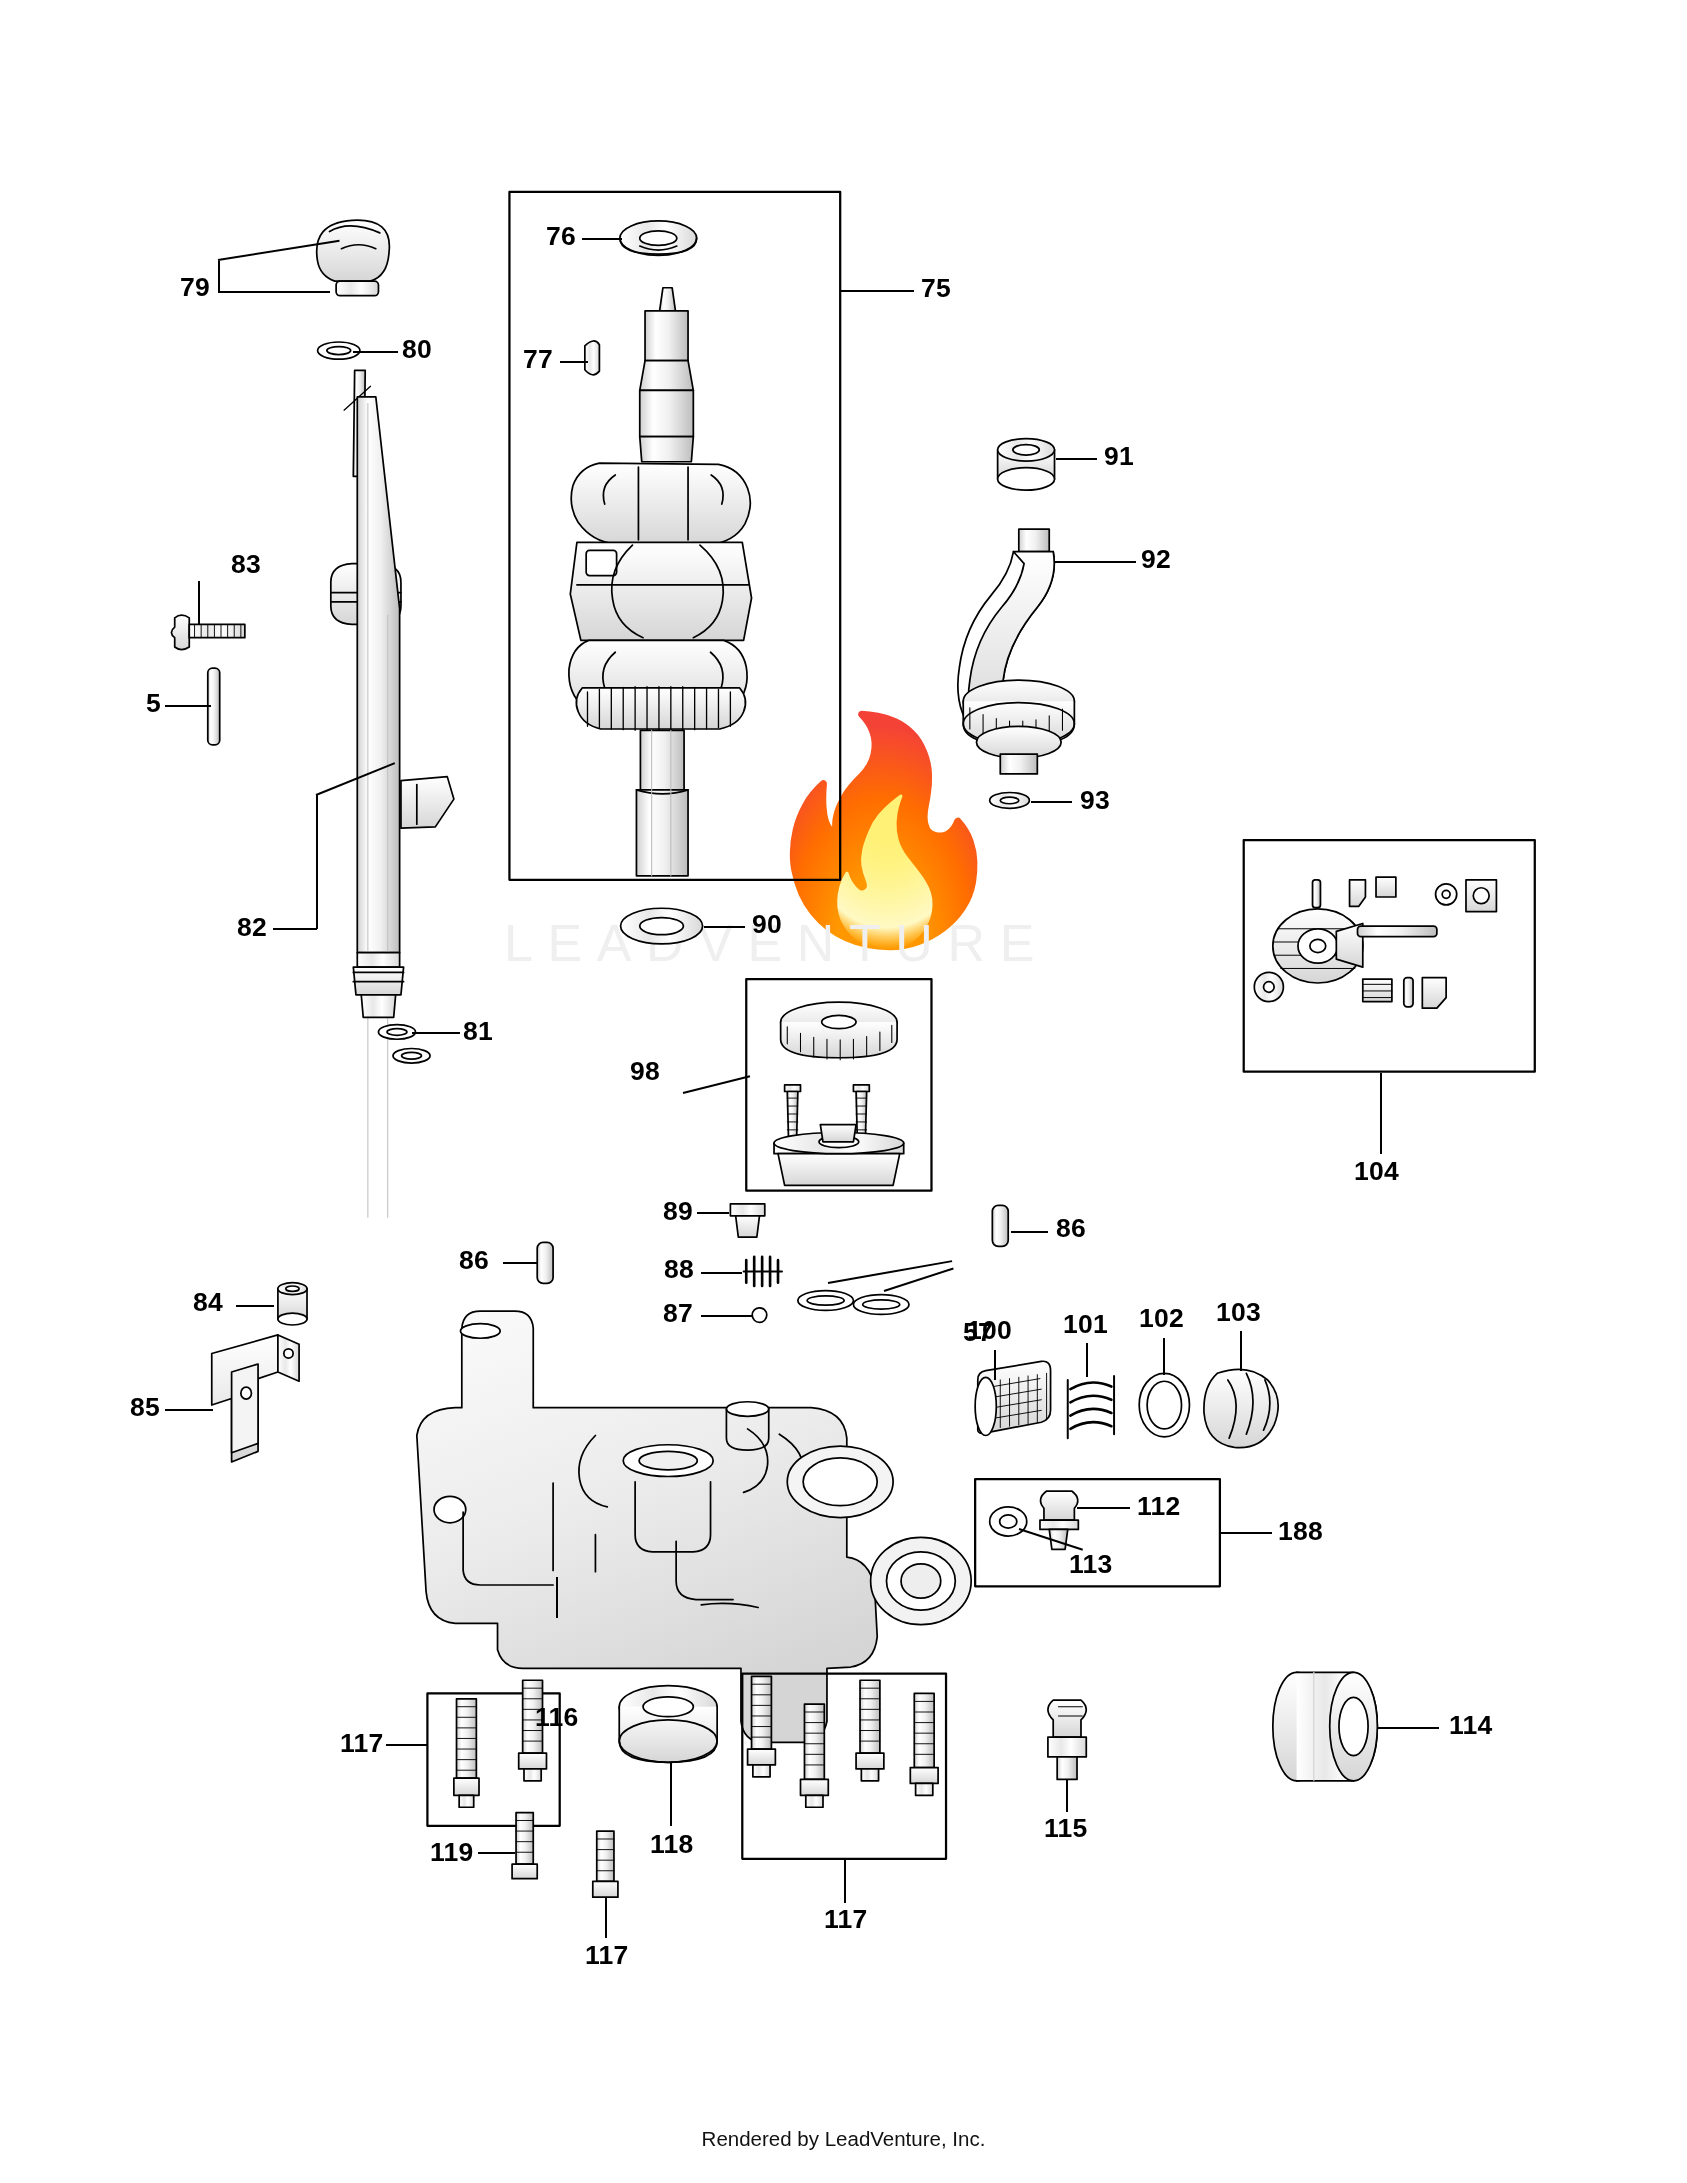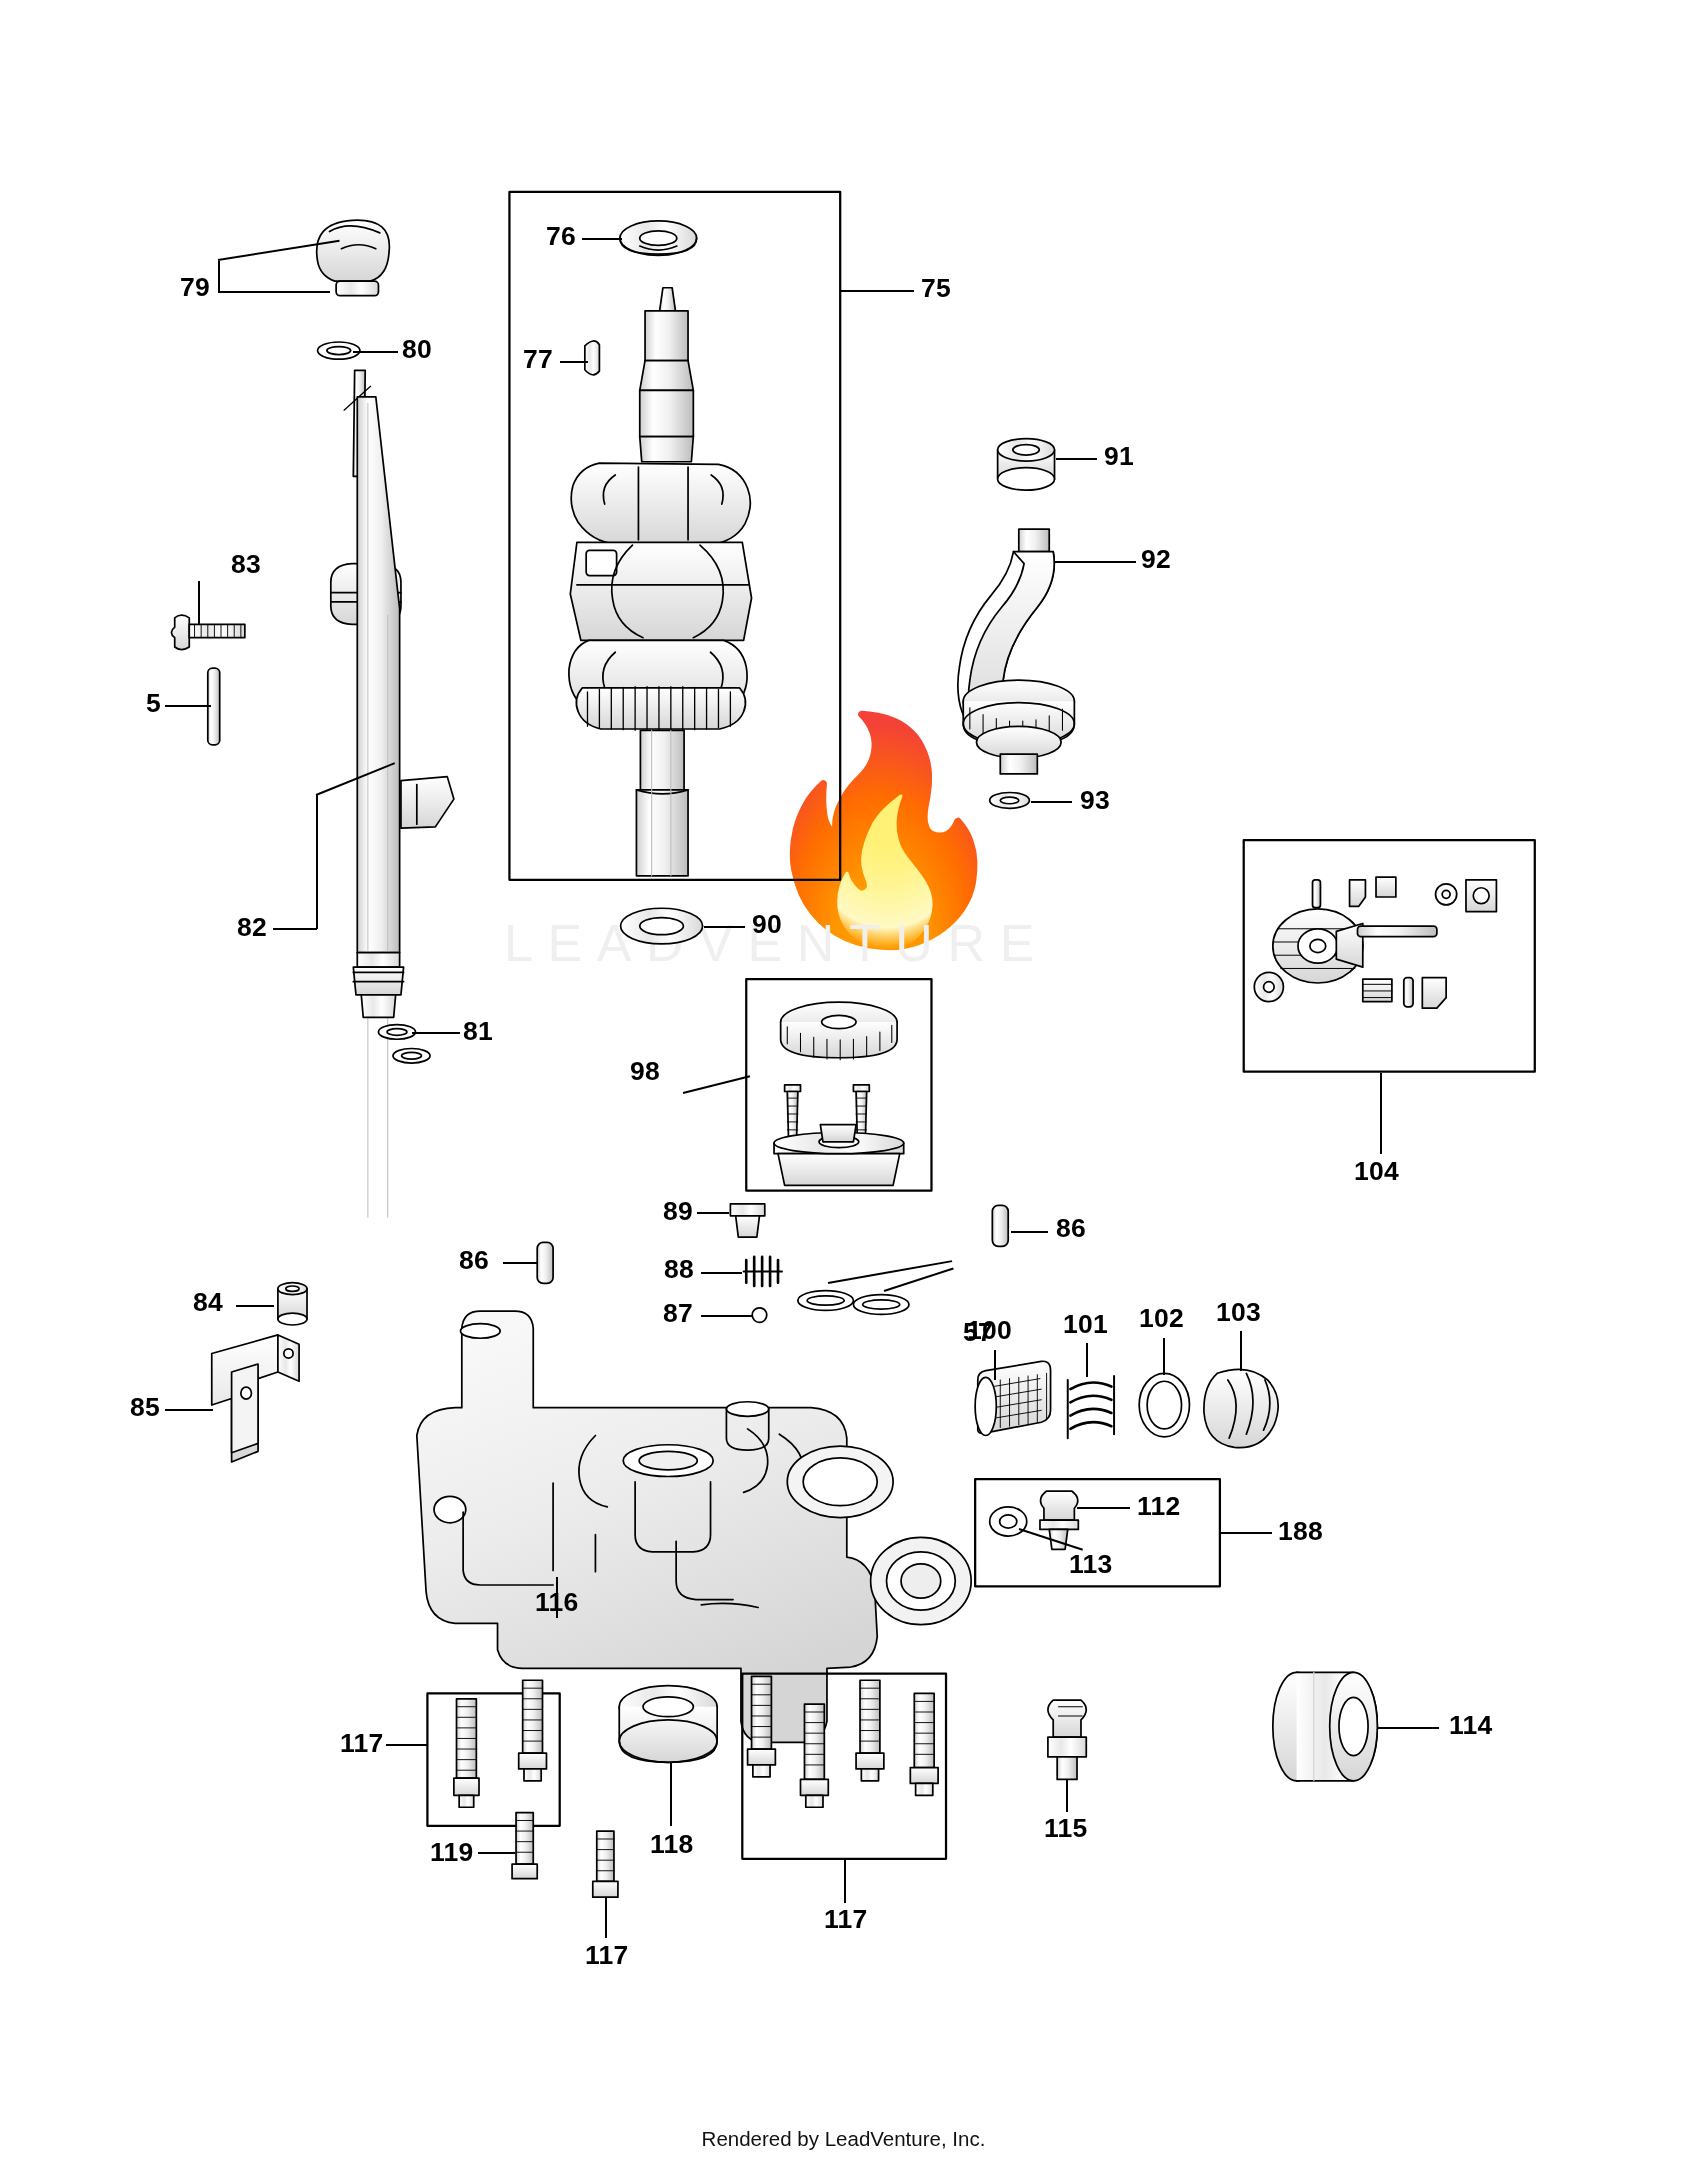--- a/index.html
+++ b/index.html
@@ -552,21 +552,21 @@
 
   <div class="callout" style="left:967px;top:1315px;">100</div>
   <div class="callout" style="left:1063px;top:1309px;">101</div>
   <div class="callout" style="left:1139px;top:1303px;text-align:right;">102</div>
   <div class="callout" style="left:1216px;top:1297px;">103</div>
 
   <div class="callout" style="left:1137px;top:1491px;">112</div>
   <div class="callout" style="left:1069px;top:1549px;">113</div>
   <div class="callout" style="left:1278px;top:1516px;">188</div>
 
-  <div class="callout" style="left:535px;top:1587px;">116</div>
+  <div class="callout" style="left:535px;top:1702px;">116</div>
   <div class="callout" style="left:340px;top:1728px;">117</div>
   <div class="callout" style="left:650px;top:1829px;">118</div>
   <div class="callout" style="left:430px;top:1837px;">119</div>
   <div class="callout" style="left:585px;top:1940px;">117</div>
   <div class="callout" style="left:824px;top:1904px;">117</div>
   <div class="callout" style="left:1044px;top:1813px;">115</div>
   <div class="callout" style="left:1449px;top:1710px;">114</div>
 
   <div id="footer">Rendered by LeadVenture, Inc.</div>
 

